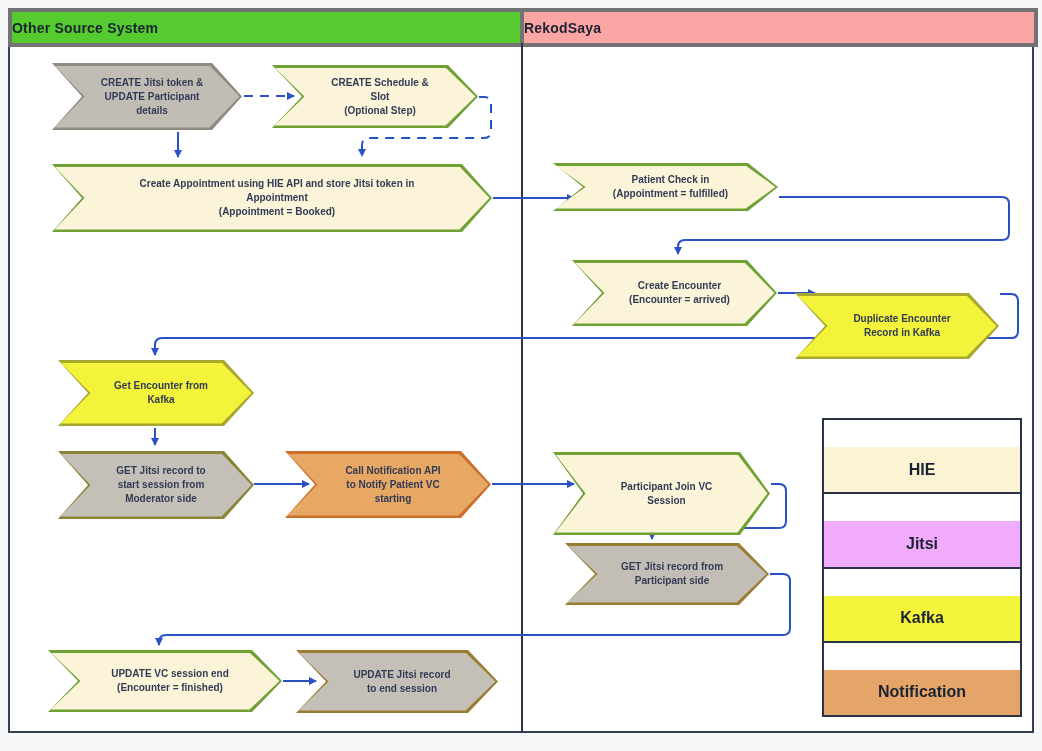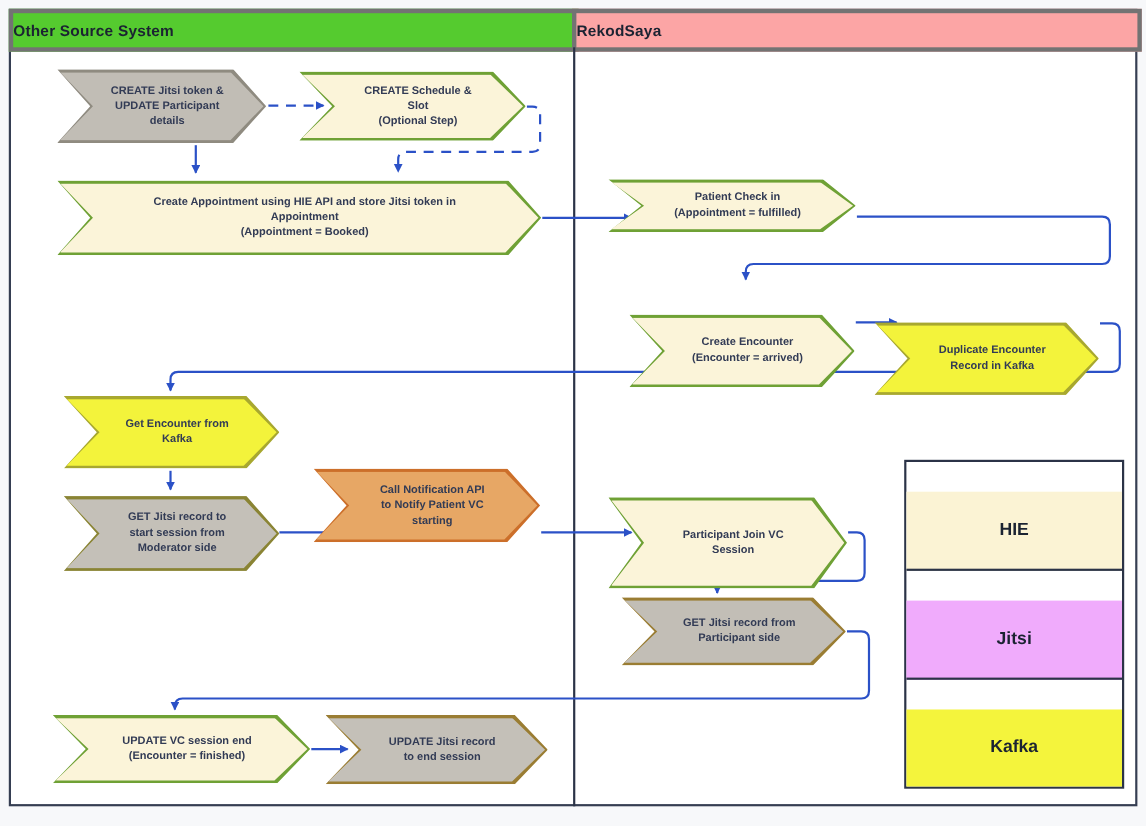--- a/index.html
+++ b/index.html
@@ -112,21 +112,21 @@
 (Appointment = Booked)</span>
 </div>
 
 <div class="chev" style="left: 553px; top: 163px; width: 225px; height: 48px; --fc: #fbf4d9; --bc: #6fa135;">
   <div class="shape"></div>
   <div class="fillp"></div>
   <span class="lbl">Patient Check in
 (Appointment = fulfilled)</span>
 </div>
 
-<div class="chev" style="left: 572px; top: 260px; width: 205px; height: 66px; margin-top: 26px; --fc: #fbf4d9; --bc: #6fa135;">
+<div class="chev" style="left: 572px; top: 260px; width: 205px; height: 66px; --fc: #fbf4d9; --bc: #6fa135;">
   <div class="shape"></div>
   <div class="fillp"></div>
   <span class="lbl">Create Encounter
 (Encounter = arrived)</span>
 </div>
 
 <div class="chev" style="left: 795px; top: 261px; width: 204px; height: 66px; margin-top: 32px; --fc: #f3f33b; --bc: #a8a82f;">
   <div class="shape"></div>
   <div class="fillp"></div>
   <span class="lbl">Duplicate Encounter
@@ -141,21 +141,21 @@
 </div>
 
 <div class="chev" style="left: 58px; top: 451px; width: 196px; height: 68px; --fc: #c4c0b8; --bc: #8a8434;">
   <div class="shape"></div>
   <div class="fillp"></div>
   <span class="lbl">GET Jitsi record to
 start session from
 Moderator side</span>
 </div>
 
-<div class="chev" style="left: 285px; top: 426px; width: 206px; height: 67px; --fc: #e7a765; --bc: #cc6f2a;">
+<div class="chev" style="left: 285px; top: 451px; width: 206px; height: 67px; --fc: #e7a765; --bc: #cc6f2a;">
   <div class="shape"></div>
   <div class="fillp"></div>
   <span class="lbl">Call Notification API
 to Notify Patient VC
 starting</span>
 </div>
 
 <div class="chev" style="left: 553px; top: 452px; width: 217px; height: 83px; --fc: #fbf4d9; --bc: #6fa135;">
   <div class="shape"></div>
   <div class="fillp"></div>
@@ -187,13 +187,16 @@
 <div class="legend">
   <div class="legend-row" style="background: rgb(251, 243, 212);">
     <span>HIE</span>
   </div>
   <div class="legend-row" style="background: #f0abfc;">
     <span>Jitsi</span>
   </div>
   <div class="legend-row" style="background: rgb(244, 244, 60);">
     <span>Kafka</span>
   </div>
+  <div class="legend-row" style="background: rgb(229, 165, 105);">
+    <span>Notification</span>
+  </div>
 </div>
 
 </body></html>

